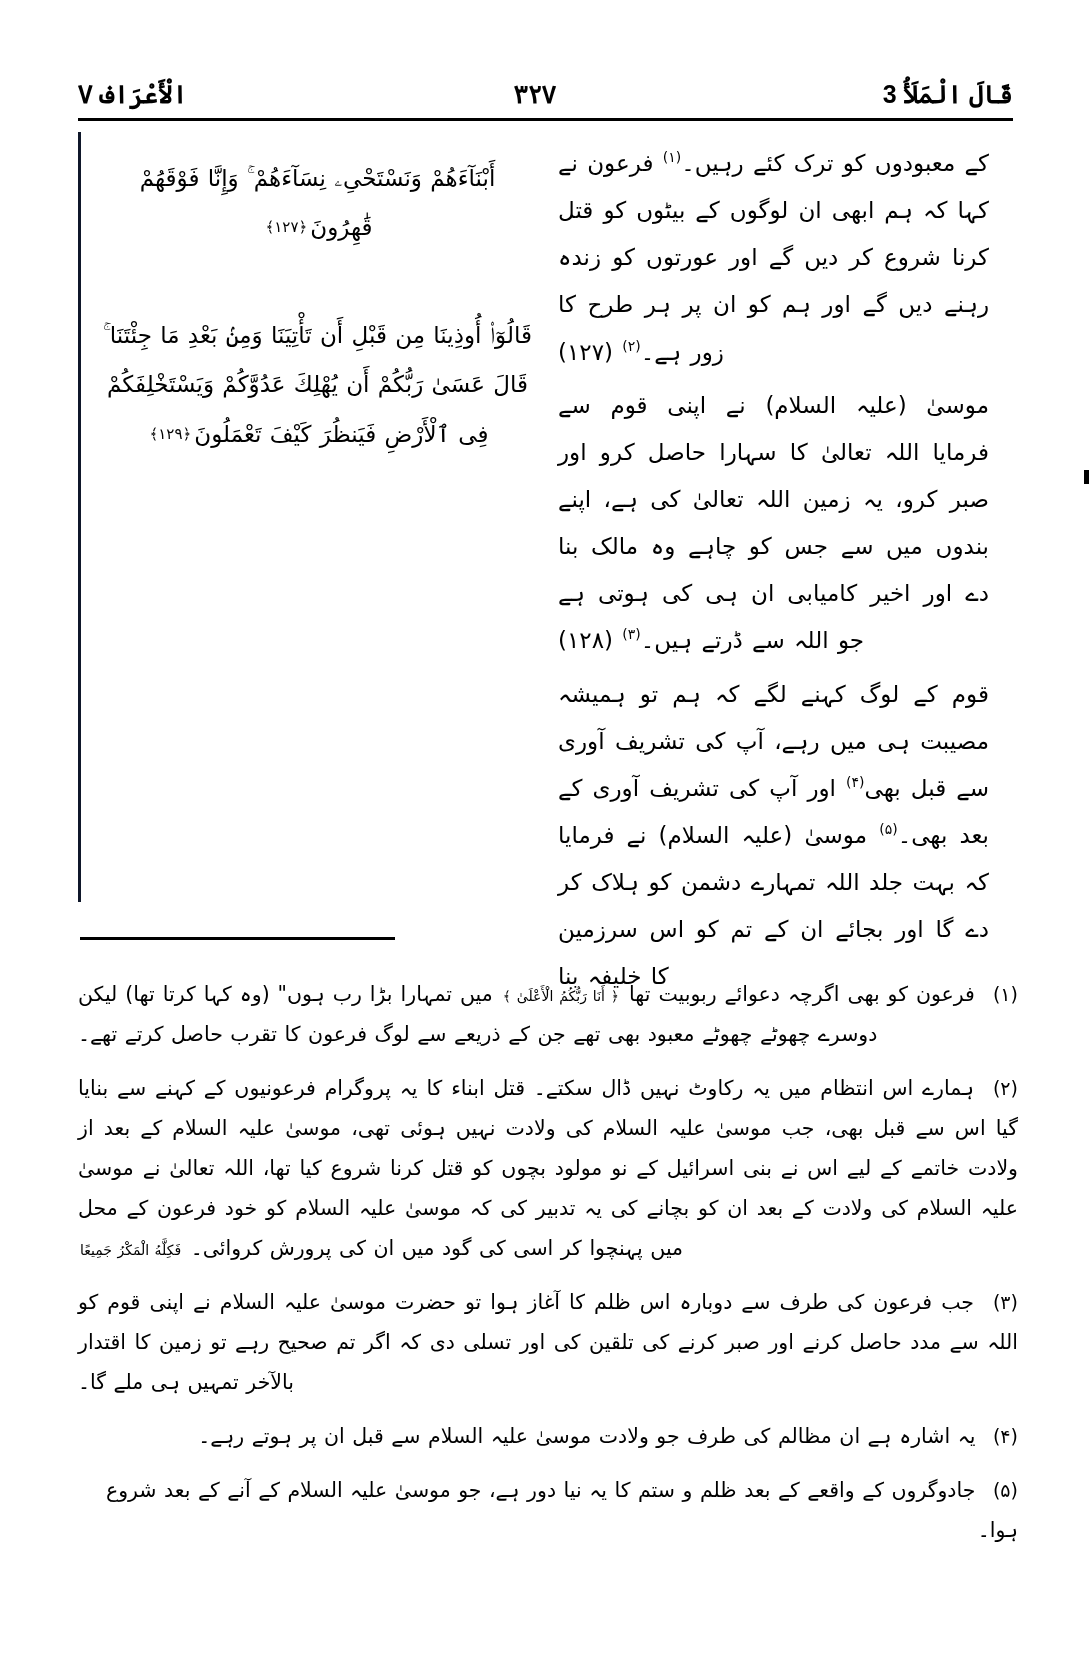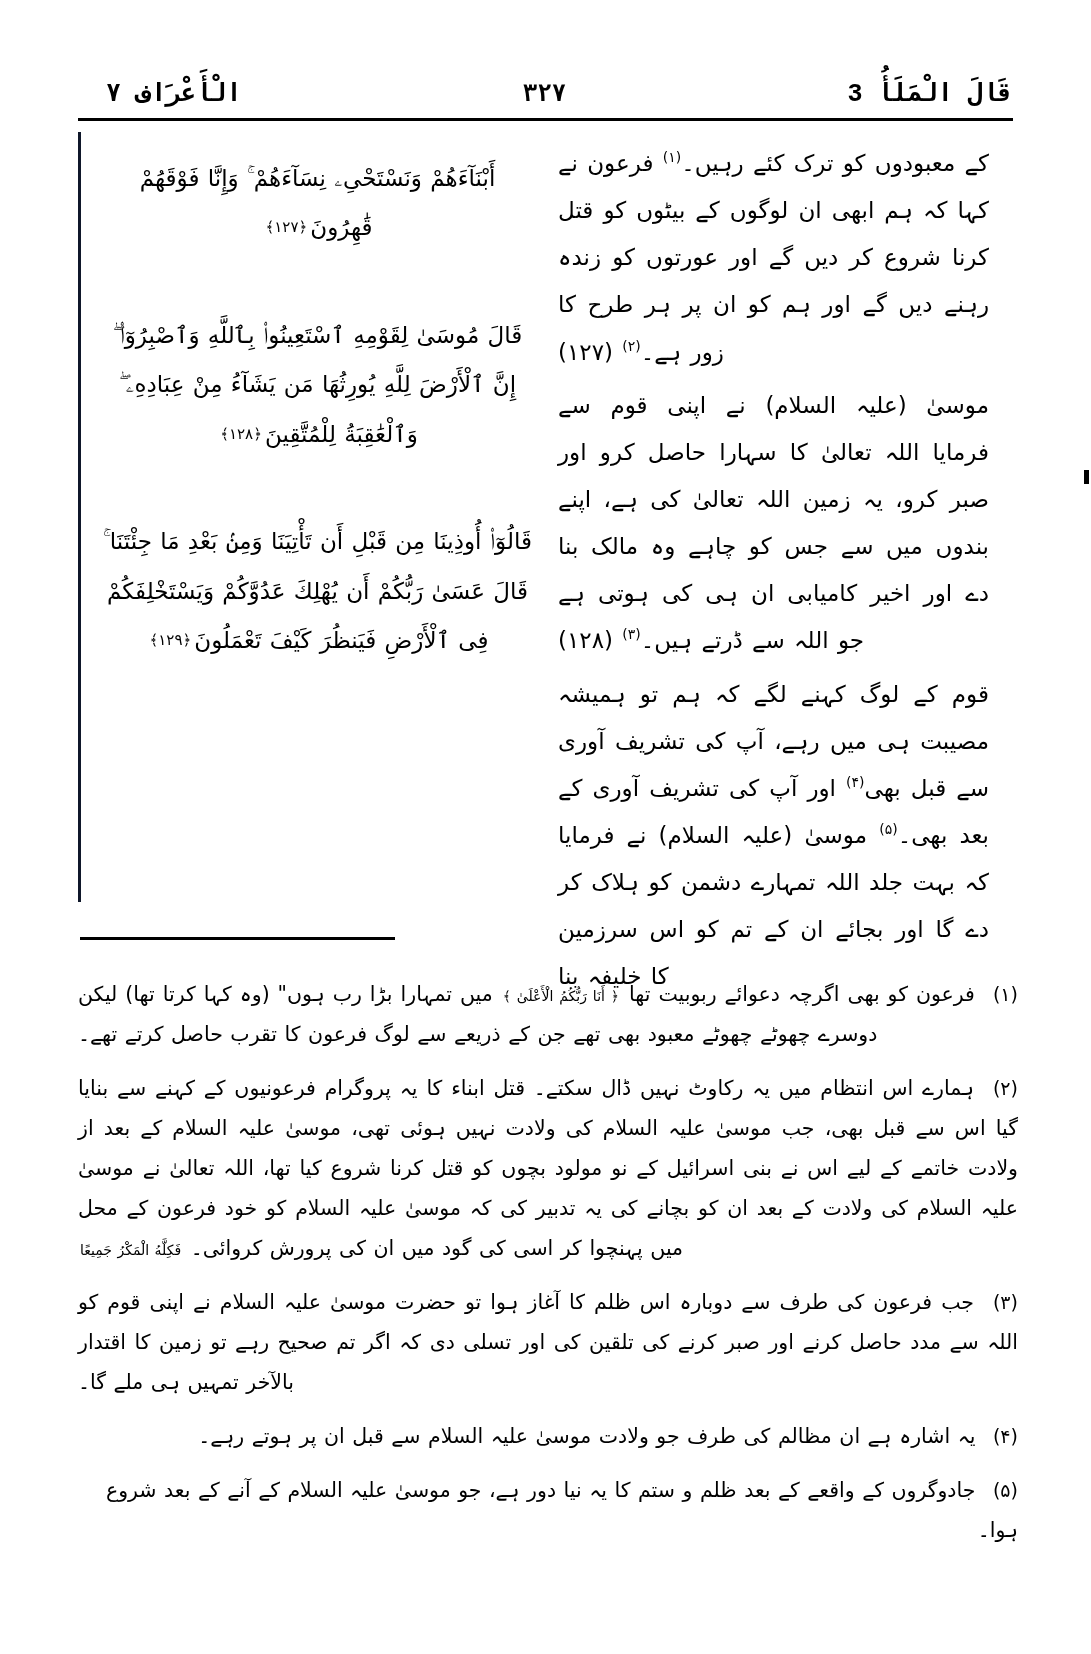--- a/index.html
+++ b/index.html
@@ -35,22 +35,21 @@
     display: flex;
     flex-direction: row;
     align-items: flex-end;
     justify-content: space-between;
     direction: rtl;
   }
   .header-item {
     font-size: 25px;
     line-height: 1.25;
     white-space: nowrap;
-    font-family: Liberation Mono, monospace;
-    margin-left: 28px;
+    font-family: Liberation Sans, sans-serif;
   }
   .header-surah-right {
     font-weight: 600;
     letter-spacing: -0.5px;
   }
   .header-page-no {
     font-size: 24px;
     font-weight: 600;
     letter-spacing: 1px;
   }
@@ -187,23 +186,20 @@
   <div class="header-rule"></div>
 
   <div class="edge-tick"></div>
 
   <div class="body-area">
 
     <div class="col-arabic">
       <div class="ayah-block ayah-1">
         <span>أَبْنَآءَهُمْ وَنَسْتَحْىِۦ نِسَآءَهُمْ ۚ وَإِنَّا فَوْقَهُمْ قَٰهِرُونَ</span><span class="ayah-num">﴿١٢٧﴾</span>
       </div>
-      <div class="ayah-block ayah-2">
-        <span>قَالَ مُوسَىٰ لِقَوْمِهِ ٱسْتَعِينُوا۟ بِٱللَّهِ وَٱصْبِرُوٓا۟ ۖ إِنَّ ٱلْأَرْضَ لِلَّهِ يُورِثُهَا مَن يَشَآءُ مِنْ عِبَادِهِۦ ۖ وَٱلْعَٰقِبَةُ لِلْمُتَّقِينَ</span><span class="ayah-num">﴿١٢٨﴾</span>
-      </div>
       <div class="ayah-block ayah-3">
         <span>قَالُوٓا۟ أُوذِينَا مِن قَبْلِ أَن تَأْتِيَنَا وَمِنۢ بَعْدِ مَا جِئْتَنَا ۚ قَالَ عَسَىٰ رَبُّكُمْ أَن يُهْلِكَ عَدُوَّكُمْ وَيَسْتَخْلِفَكُمْ فِى ٱلْأَرْضِ فَيَنظُرَ كَيْفَ تَعْمَلُونَ</span><span class="ayah-num">﴿١٢٩﴾</span>
       </div>
     </div>
 
     <div class="col-urdu">
 
       <div class="urdu-para">
         <span>کے معبودوں کو ترک کئے رہیں۔</span><span class="sup">(۱)</span>
         <span>فرعون نے کہا کہ ہم ابھی ان لوگوں کے بیٹوں کو قتل کرنا شروع کر دیں گے اور عورتوں کو زندہ رہنے دیں گے اور ہم کو ان پر ہر طرح کا زور ہے۔</span><span class="sup">(۲)</span>

